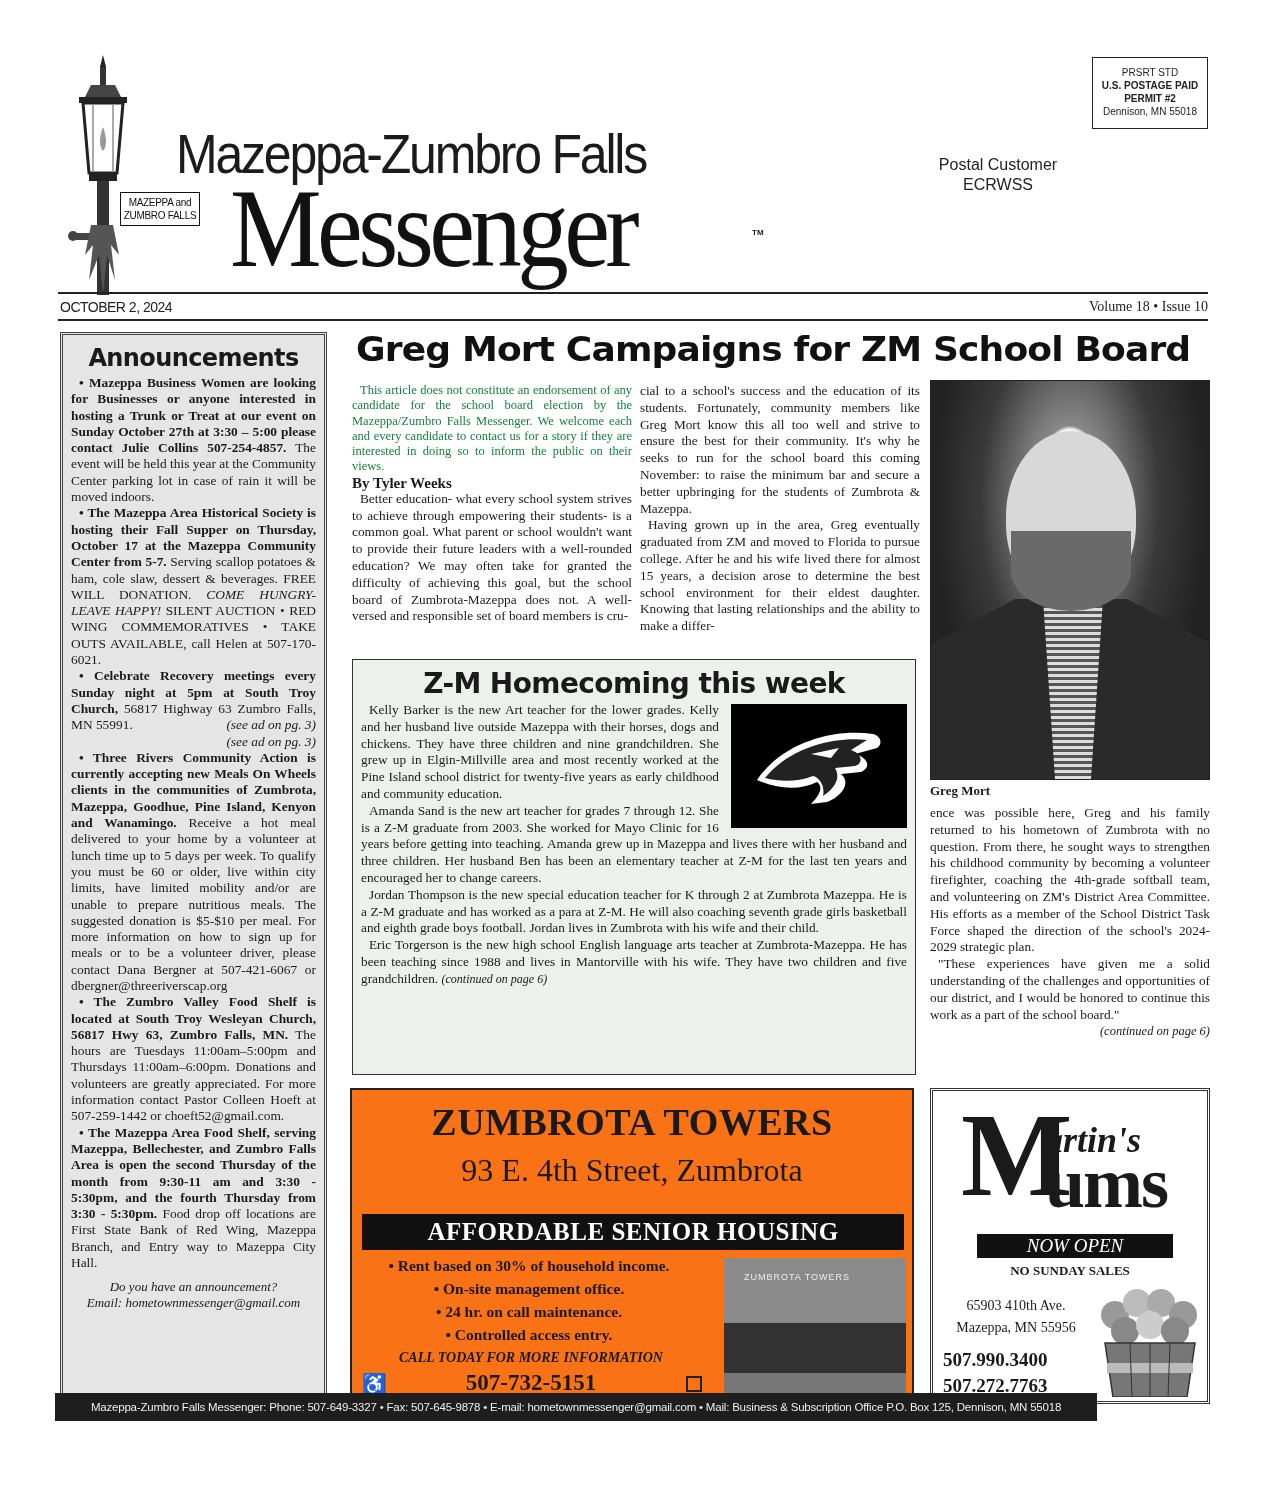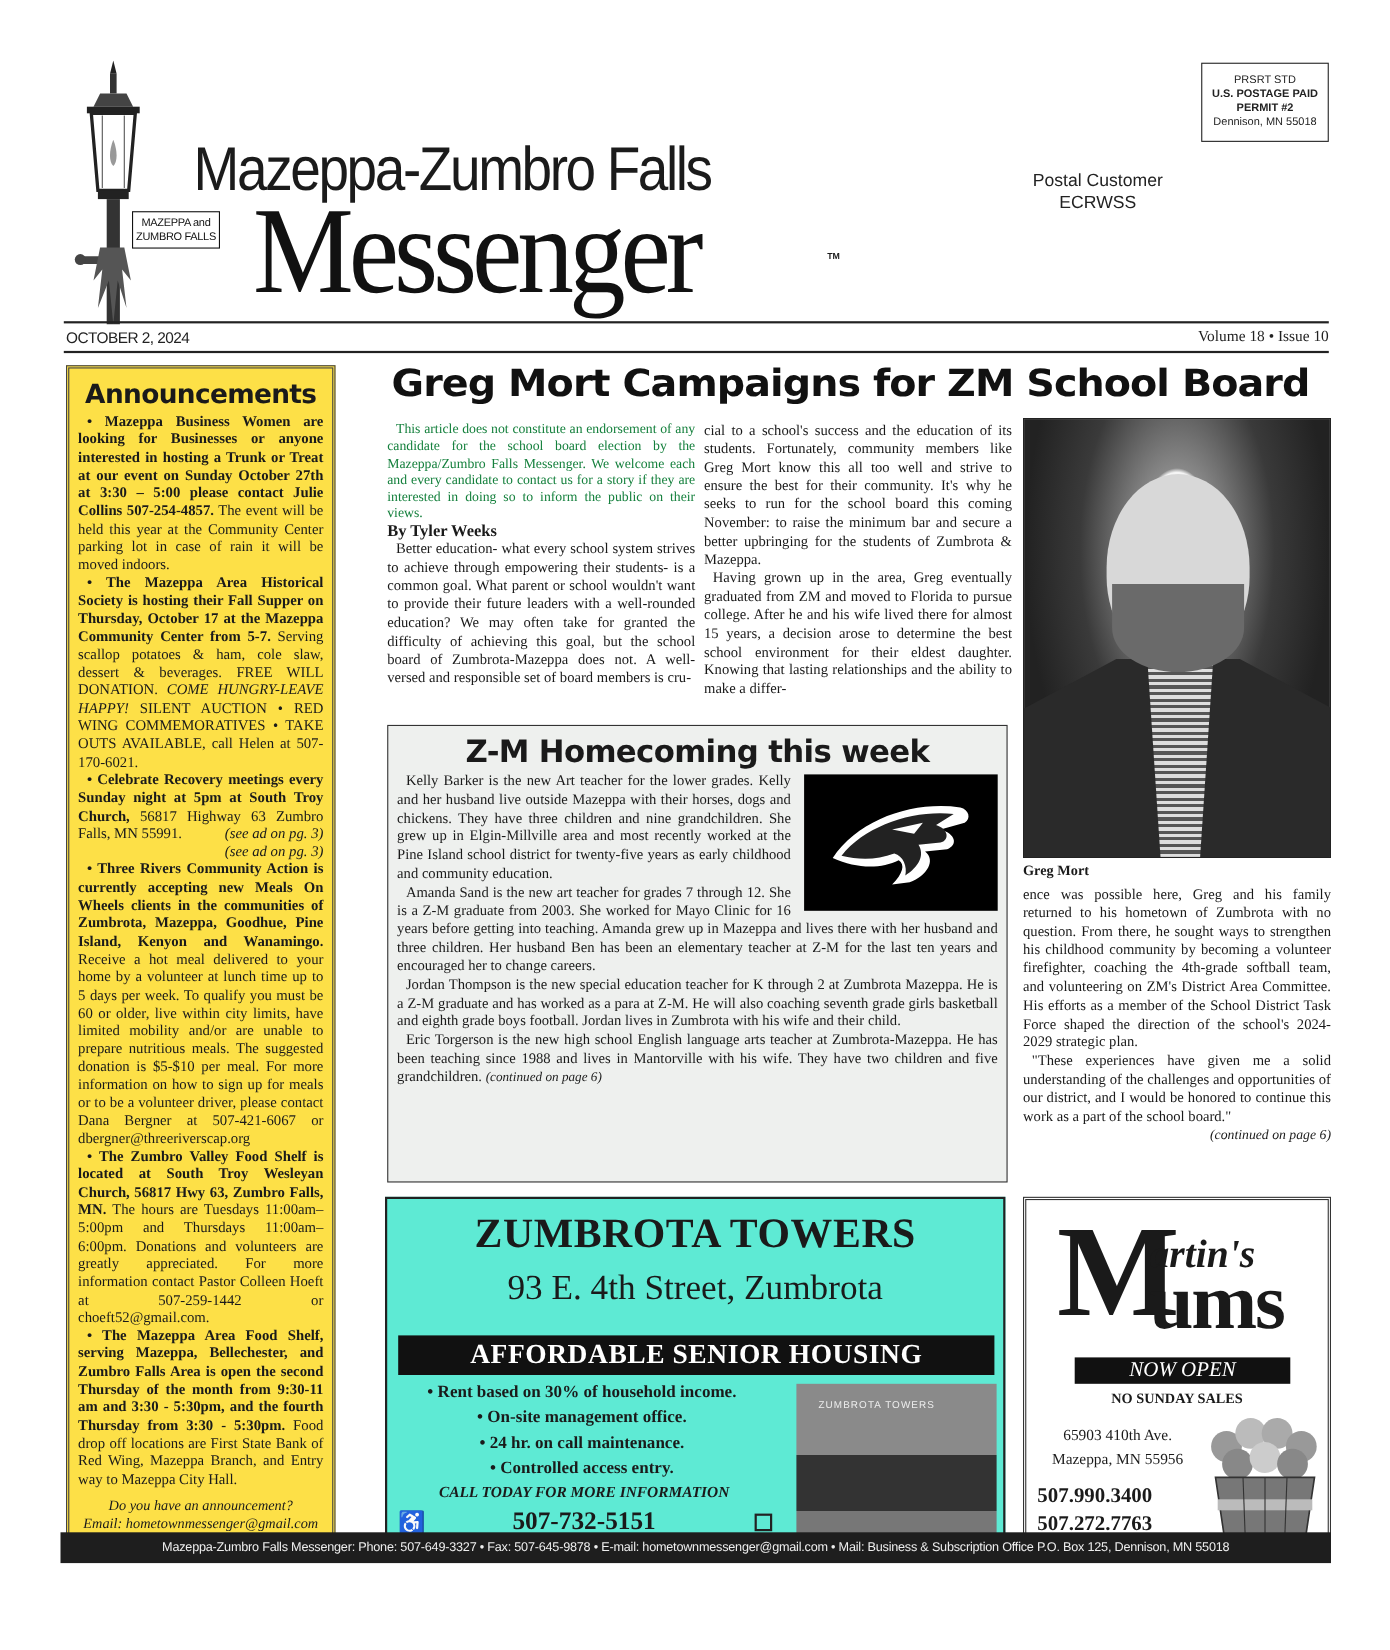--- a/index.html
+++ b/index.html
@@ -18,21 +18,21 @@
   .postage { position: absolute; left: 1092px; top: 57px; width: 116px; height: 72px; border: 1px solid #222;
     font-family: "Liberation Sans", sans-serif; font-size: 10px; line-height: 13px; text-align: center; padding-top: 8px; color:#222; }
   .postage .b { font-weight: bold; }
   .postal-cust { position: absolute; left: 918px; top: 155px; width: 160px; text-align: center; font-family: "Liberation Sans", sans-serif; font-size: 16px; line-height: 20px; color:#222; }
 
   .rule { position: absolute; left: 58px; width: 1150px; border-top: 2px solid #222; }
   .dateline { position: absolute; left: 60px; top: 299px; font-family: "Liberation Sans", sans-serif; font-size: 14px; letter-spacing: -0.5px; color:#222; }
   .volume { position: absolute; right: 56px; top: 299px; font-family: "Liberation Serif", serif; font-size: 14px; color:#222; }
 
   
-  .announce { position: absolute; left: 60px; top: 332px; width: 245px; height: 1076px; border: 3px double #444; background: #fde047; padding: 8px 8px 0 8px; }
+  .announce { position: absolute; left: 60px; top: 332px; width: 267px; height: 1076px; border: 3px double #444; background: #e5e5e5; padding: 8px 8px 0 8px; }
   .announce-title { font-family: "DejaVu Sans", sans-serif; font-weight: 900; font-size: 24px; text-align: center; letter-spacing: -0.6px; line-height: 30px; margin-bottom: 2px; }
   .announce p { font-size: 13.4px; line-height: 16.3px; text-align: justify; text-indent: 8px; }
   .announce b { font-weight: bold; }
   .announce .see { display:block; text-align: right; font-style: italic; }
   .announce-footer { text-align: center; font-style: italic; font-size: 13px; line-height: 16px; margin-top: 8px; }
 
   
   .headline { position: absolute; left: 356px; top: 329px; font-family: "DejaVu Sans", sans-serif; font-weight: 900; font-size: 34px; letter-spacing: -0.8px; color:#111; transform: scaleX(1.06); transform-origin: left top; white-space: nowrap; }
 
   .col { position: absolute; font-size: 13.3px; line-height: 16.8px; text-align: justify; }
@@ -49,21 +49,21 @@
 
   
   .homecoming { position: absolute; left: 352px; top: 659px; width: 564px; height: 416px; border: 1px solid #333; background: #eef0ee; padding: 6px 8px; }
   .homecoming-title { font-family: "DejaVu Sans", sans-serif; font-weight: 900; font-size: 28px; text-align: center; letter-spacing: -0.6px; line-height: 36px; }
   .homecoming .body { font-size: 13.3px; line-height: 16.8px; text-align: justify; }
   .homecoming .body p { text-indent: 8px; }
   .logo-box { float: right; width: 176px; height: 124px; background: #000; margin: 2px 0 4px 12px; position: relative; }
   .logo-box svg { position:absolute; left:20px; top:20px; }
 
   
-  .towers { position: absolute; left: 350px; top: 1088px; width: 564px; height: 316px; border: 2px solid #222; background: #5eead4; }
+  .towers { position: absolute; left: 350px; top: 1088px; width: 564px; height: 316px; border: 2px solid #222; background: #f97316; }
   .towers-title { position:absolute; left:0; top:10px; width:100%; text-align:center; font-weight:bold; font-size: 38px; letter-spacing: 0.5px; }
   .towers-addr { position:absolute; left:0; top:62px; width:100%; text-align:center; font-size: 32px; }
   .towers-band { position:absolute; left:10px; top:124px; width:542px; height:36px; background:#111; color:#fff; text-align:center; font-weight:bold; font-size: 25px; line-height: 36px; letter-spacing: 0.5px; }
   .towers-list { position:absolute; left:12px; top:164px; width:330px; text-align:center; font-weight:bold; font-size: 15.5px; line-height: 23px; }
   .towers-call { position:absolute; left:14px; top:260px; width:330px; text-align:center; font-weight:bold; font-style:italic; font-size: 14px; }
   .towers-phone { position:absolute; left:14px; top:280px; width:330px; text-align:center; font-weight:bold; font-size: 23px; }
   .towers-photo { position:absolute; left:372px; top:168px; width:182px; height:144px; background: linear-gradient(180deg,#8a8a8a 0 45%, #333 45% 80%, #777 80%); }
   .towers-photo .sign { position:absolute; left:20px; top:14px; font-family:"Liberation Sans",sans-serif; font-size:9px; color:#eee; letter-spacing:1px; }
   .wheelchair { position:absolute; left:10px; top:282px; font-size: 20px; }
   .eho { position:absolute; left:334px; top:286px; width:16px; height:16px; border:2px solid #222; }
@@ -73,21 +73,21 @@
   .mums-M { position:absolute; left:28px; top:0px; font-size: 118px; font-weight: bold; line-height: 130px; }
   .mums-artins { position:absolute; left:112px; top:28px; font-size: 36px; font-weight: bold; font-style: italic; }
   .mums-ums { position:absolute; left:112px; top:52px; font-size: 72px; font-weight: bold; line-height: 80px; letter-spacing:-2px; }
   .mums-band { position:absolute; left:44px; top:143px; width:196px; height:24px; background:#111; color:#fff; text-align:center; font-style:italic; font-size: 19px; line-height: 24px; }
   .mums-nosun { position:absolute; left:0; top:172px; width:100%; text-align:center; font-weight:bold; font-size: 13px; }
   .mums-addr { position:absolute; left:8px; top:204px; width:150px; text-align:center; font-size: 14px; line-height: 22px; }
   .mums-phones { position:absolute; left:10px; top:256px; font-weight:bold; font-size: 19px; line-height: 26px; }
   .mums-basket { position:absolute; left:162px; top:194px; width:110px; height:112px; }
 
   
-  .footer { position: absolute; left: 55px; top: 1393px; width: 1155px; height: 28px; background: #1e1e1e; color: #eee; font-family: "Liberation Sans", sans-serif; font-size: 11.5px; line-height: 28px; text-align: center; letter-spacing: -0.2px; }
+  .footer { position: absolute; left: 55px; top: 1393px; width: 1042px; height: 28px; background: #1e1e1e; color: #eee; font-family: "Liberation Sans", sans-serif; font-size: 11.5px; line-height: 28px; text-align: center; letter-spacing: -0.2px; }
 </style>
 </head>
 <body>
 
 <div class="masthead">
   <svg class="lamp" viewBox="0 0 150 240" width="150" height="240">
     <path d="M40 0 L43 12 L37 12 Z" fill="#222"></path>
     <rect x="37" y="12" width="6" height="18" fill="#333"></rect>
     <path d="M22 42 L58 42 L52 30 L28 30 Z" fill="#444"></path>
     <rect x="16" y="42" width="48" height="6" fill="#222"></rect>

